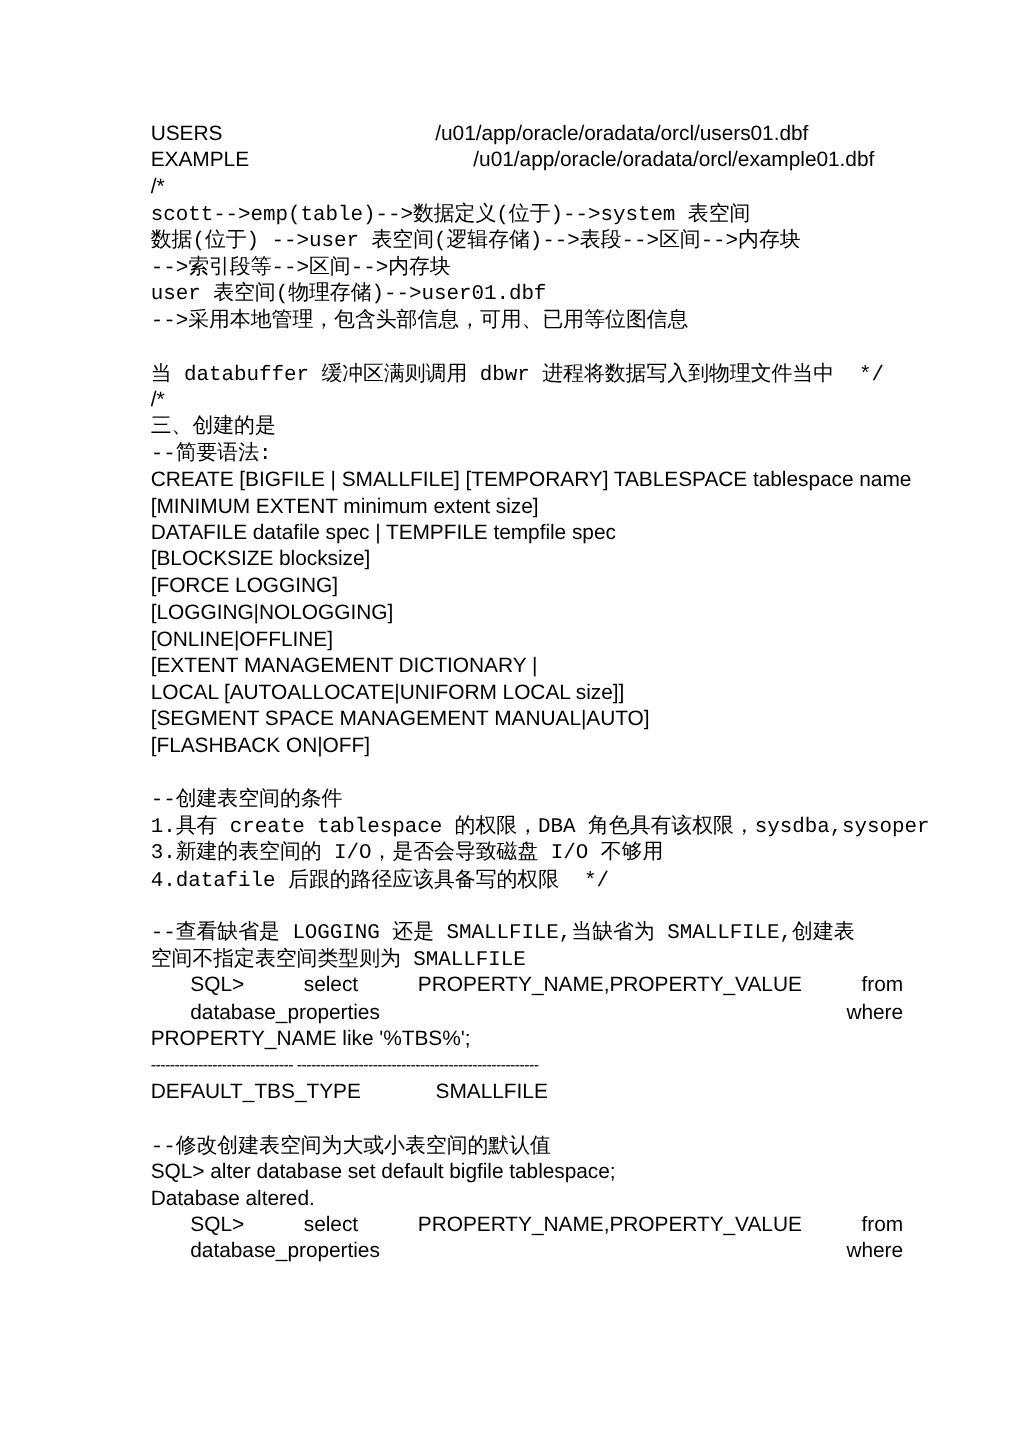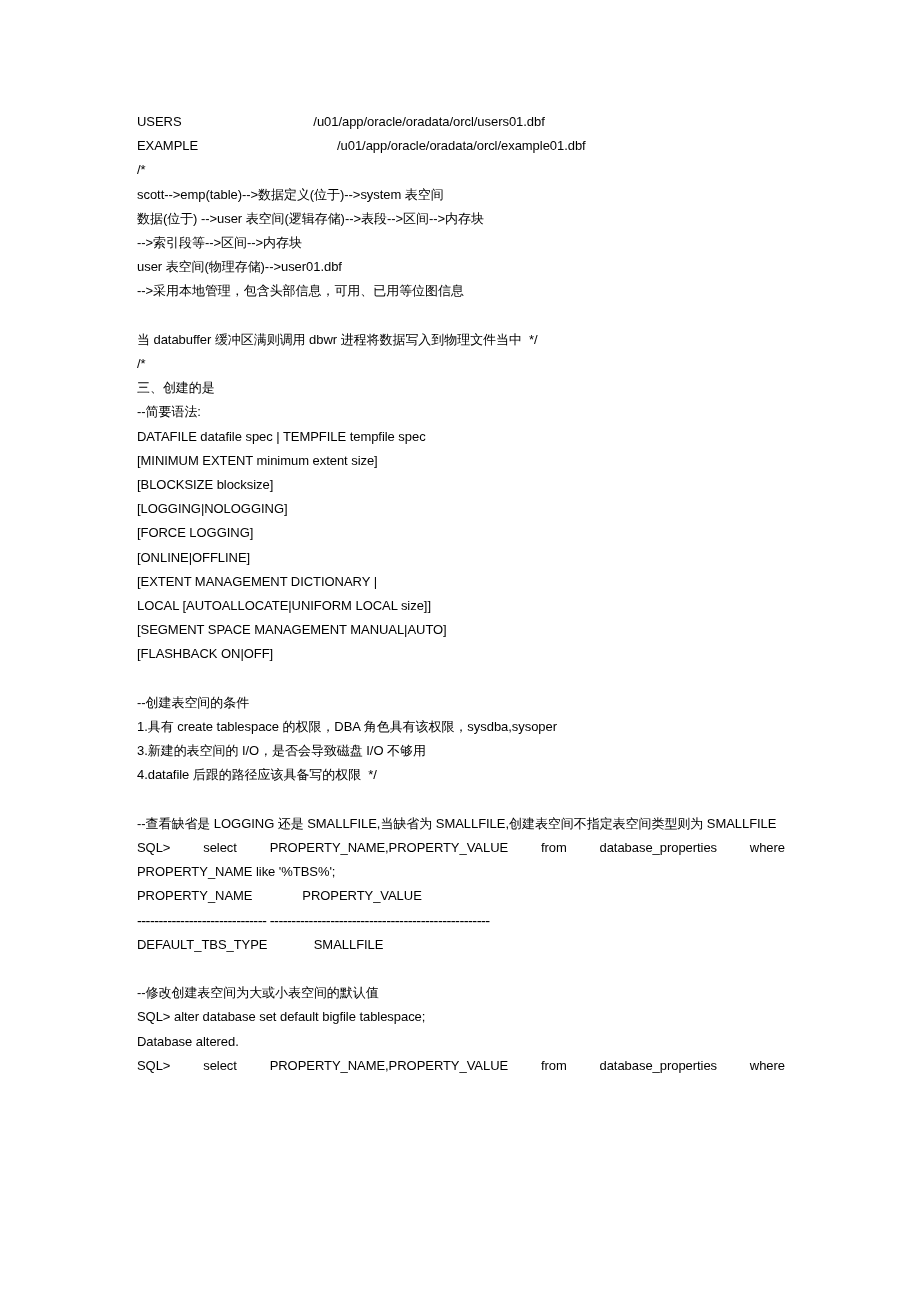--- a/index.html
+++ b/index.html
@@ -21,47 +21,48 @@
     background: #ffffff;
     overflow: hidden;
   }
   #doc-body {
     position: absolute;
     left: 137px;
     top: 110px;
     width: 648px;
   }
   .ln {
-    font-size: 13px;
+    font-size: 19px;
     line-height: 24.2px;
     min-height: 24.2px;
     white-space: pre;
     letter-spacing: -0.05px;
   }
   .ln.wrap {
     white-space: normal;
   }
   
   .ln.just {
     white-space: normal;
     text-align: justify;
     text-align-last: justify;
     width: 648px;
+    margin-left: 36px;
   }
   .ln.blank {
     height: 24.2px;
   }
   .dashrule {
     font-size: 14.6px;
     line-height: 24.2px;
     white-space: pre;
     letter-spacing: -0.55px;
   }
   .cjk {
-    font-family: Liberation Sans, sans-serif;
+    font-family: Liberation Mono, monospace;
   }
 </style>
 </head>
 <body>
 
 <div id="page">
   <div id="doc-body">
 
     <div class="ln">USERS                                     /u01/app/oracle/oradata/orcl/users01.dbf</div>
     <div class="ln">EXAMPLE                                       /u01/app/oracle/oradata/orcl/example01.dbf</div>
@@ -69,43 +70,43 @@
     <div class="ln cjk">scott--&gt;emp(table)--&gt;数据定义(位于)--&gt;system 表空间</div>
     <div class="ln cjk">数据(位于) --&gt;user 表空间(逻辑存储)--&gt;表段--&gt;区间--&gt;内存块</div>
     <div class="ln cjk">--&gt;索引段等--&gt;区间--&gt;内存块</div>
     <div class="ln cjk">user 表空间(物理存储)--&gt;user01.dbf</div>
     <div class="ln cjk">--&gt;采用本地管理，包含头部信息，可用、已用等位图信息</div>
     <div class="ln blank"></div>
     <div class="ln cjk">当 databuffer 缓冲区满则调用 dbwr 进程将数据写入到物理文件当中  */</div>
     <div class="ln">/*</div>
     <div class="ln cjk">三、创建的是</div>
     <div class="ln cjk">--简要语法:</div>
+    <div class="ln">CREATE [BIGFILE | SMALLFILE] [TEMPORARY] TABLESPACE tablespace name</div>
+    <div class="ln">[MINIMUM EXTENT minimum extent size]</div>
     <div class="ln">DATAFILE datafile spec | TEMPFILE tempfile spec</div>
-    <div class="ln">[MINIMUM EXTENT minimum extent size]</div>
     <div class="ln">[BLOCKSIZE blocksize]</div>
+    <div class="ln">[FORCE LOGGING]</div>
     <div class="ln">[LOGGING|NOLOGGING]</div>
-    <div class="ln">[FORCE LOGGING]</div>
     <div class="ln">[ONLINE|OFFLINE]</div>
     <div class="ln">[EXTENT MANAGEMENT DICTIONARY |</div>
     <div class="ln">LOCAL [AUTOALLOCATE|UNIFORM LOCAL size]]</div>
     <div class="ln">[SEGMENT SPACE MANAGEMENT MANUAL|AUTO]</div>
     <div class="ln">[FLASHBACK ON|OFF]</div>
     <div class="ln blank"></div>
     <div class="ln cjk">--创建表空间的条件</div>
     <div class="ln cjk">1.具有 create tablespace 的权限，DBA 角色具有该权限，sysdba,sysoper</div>
     <div class="ln cjk">3.新建的表空间的 I/O，是否会导致磁盘 I/O 不够用</div>
     <div class="ln cjk">4.datafile 后跟的路径应该具备写的权限  */</div>
     <div class="ln blank"></div>
 
     <div class="ln wrap cjk">--查看缺省是 LOGGING  还是 SMALLFILE,当缺省为 SMALLFILE,创建表空间不指定表空间类型则为 SMALLFILE</div>
 
     <div class="ln just">SQL&gt; select PROPERTY_NAME,PROPERTY_VALUE from database_properties where</div>
     <div class="ln">PROPERTY_NAME like '%TBS%';</div>
 
-    <div class="ln">PROPERTY_NAME              PROPERTY_VALUE</div>
     <div class="dashrule">------------------------------ ---------------------------------------------------</div>
     <div class="ln">DEFAULT_TBS_TYPE             SMALLFILE</div>
 
     <div class="ln blank"></div>
 
     <div class="ln cjk">--修改创建表空间为大或小表空间的默认值</div>
     <div class="ln">SQL&gt; alter database set default bigfile tablespace;</div>
     <div class="ln">Database altered.</div>
     <div class="ln just">SQL&gt; select PROPERTY_NAME,PROPERTY_VALUE from database_properties where</div>
 

